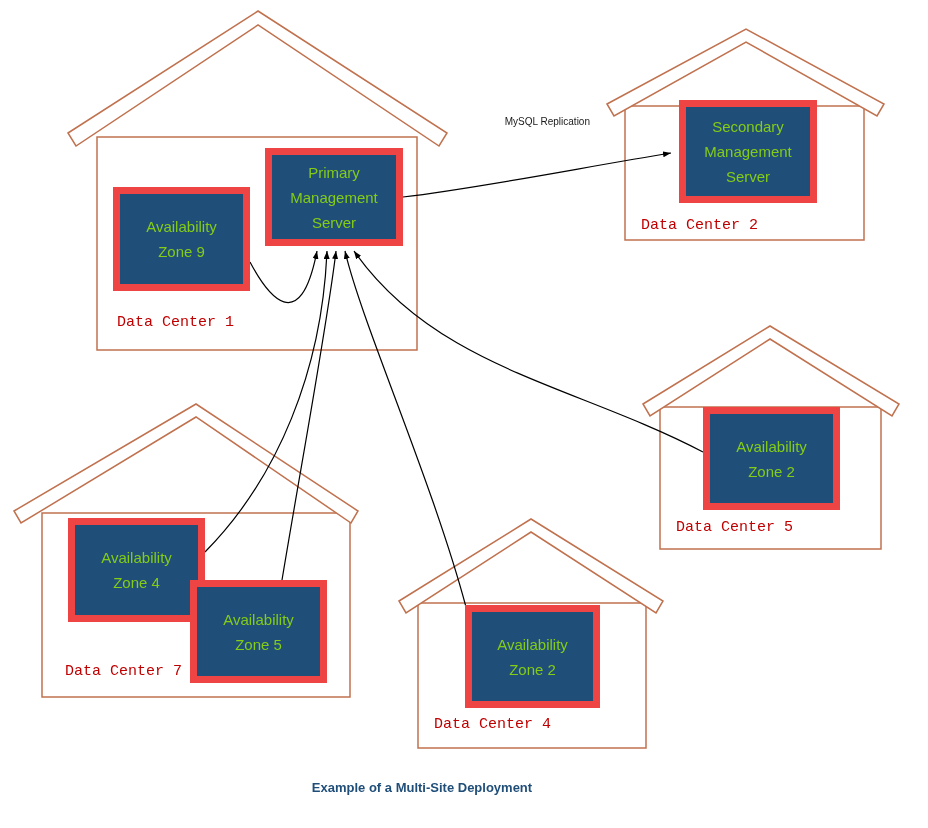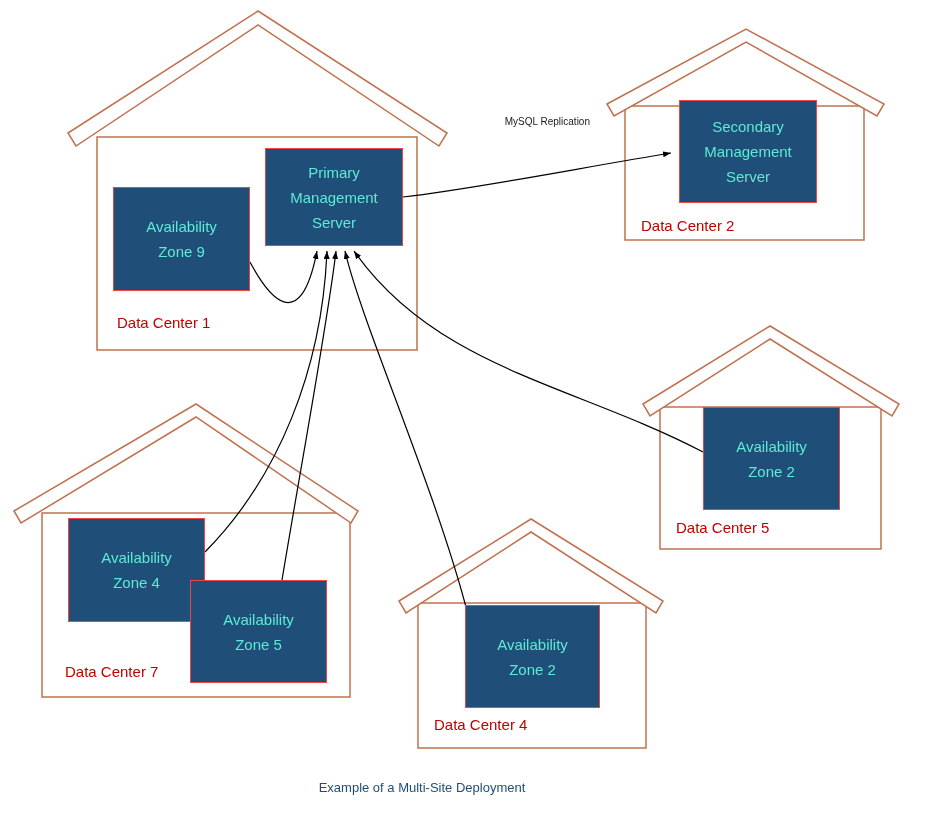--- a/index.html
+++ b/index.html
@@ -7,45 +7,46 @@
     position:relative;
     width:928px;height:828px;
     background:#ffffff;
     font-family:"Liberation Sans", sans-serif;
     overflow:hidden;
   }
   .layer{position:absolute;left:0;top:0;}
   .node{
     position:absolute;
     background:#1F4E79;
-    border:1px solid #ef4444;
-    color:#5eead4;
+    border:7px solid #ef4444;
+    color:#84cc16;
     display:flex;align-items:center;justify-content:center;
     text-align:center;
     font-size:15px;line-height:25px;
     padding:12px 16px;box-sizing:border-box;
   }
   .dc-label{
     position:absolute;
     color:#C00000;
     font-size:15px;line-height:18px;
     white-space:nowrap;
+    font-family:Liberation Mono, monospace;
   }
   .annotation{
     position:absolute;
     color:#1a1a1a;
     font-size:10px;line-height:24px;
     text-align:right;
   }
   .title{
     position:absolute;
     left:0;top:780px;width:844px;
     text-align:center;
     color:#1F4E79;
-    font-size:13px;font-weight:normal;
+    font-size:13px;font-weight:bold;
   }
 </style>
 </head>
 <body>
 
 <div class="canvas">
 
   <svg class="layer" width="928" height="828" viewBox="0 0 928 828">
     <defs>
       <marker id="arrowhead" markerUnits="userSpaceOnUse" markerWidth="10" markerHeight="8" refX="8" refY="3" orient="auto">

